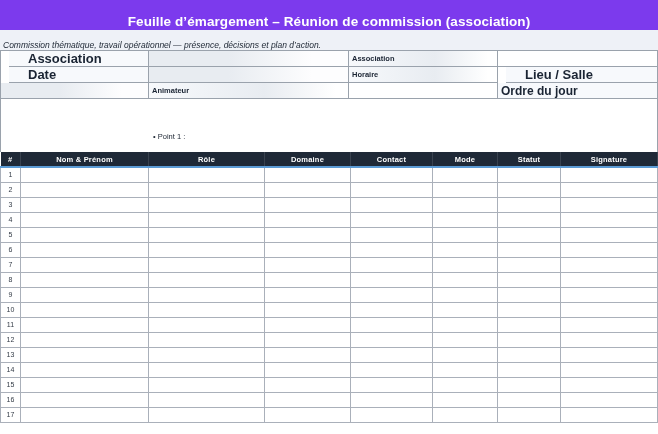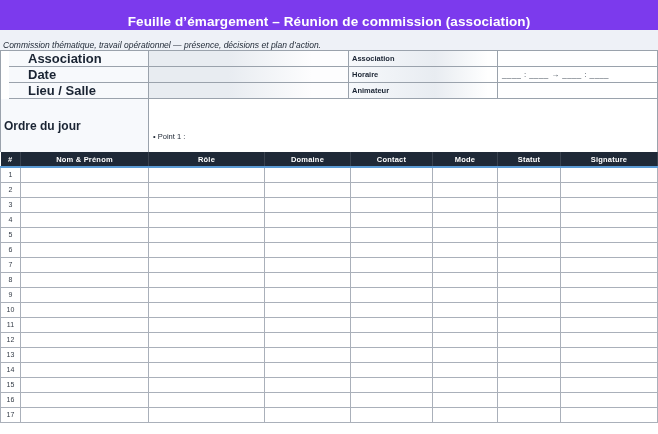--- a/index.html
+++ b/index.html
@@ -76,21 +76,20 @@
   <div class="info-grid">
 
     <div class="cell label">Association</div>
     <div class="cell value-l"></div>
     <div class="cell label-r">Association</div>
     <div class="cell value-r"></div>
 
     <div class="cell label">Date</div>
     <div class="cell value-l"></div>
     <div class="cell label-r">Horaire</div>
-    <div class="cell value-r">____ : ____  →  ____ : ____</div>
 
     <div class="cell label">Lieu / Salle</div>
     <div class="cell value-l"></div>
     <div class="cell label-r">Animateur</div>
     <div class="cell value-r"></div>
 
     <div class="cell agenda-label">Ordre du jour</div>
     <div class="cell agenda-content">
       <div class="agenda-item">Point 1 :</div>
     </div>

